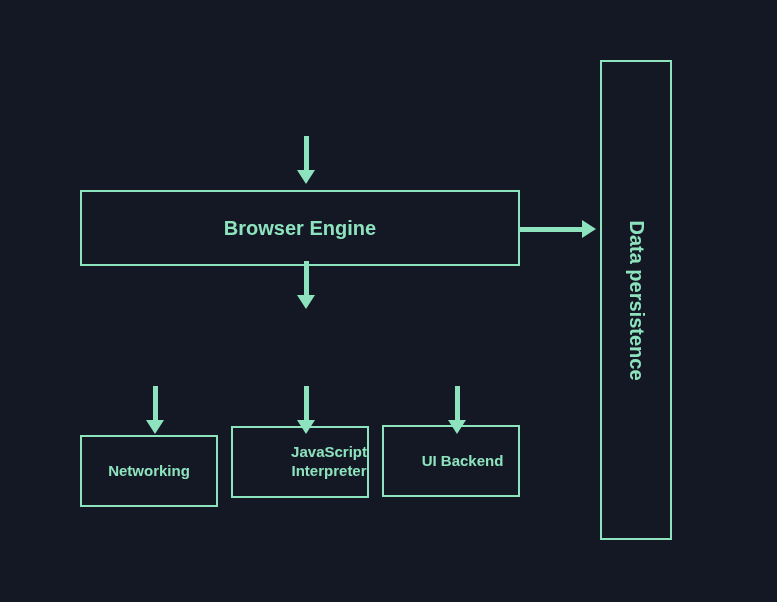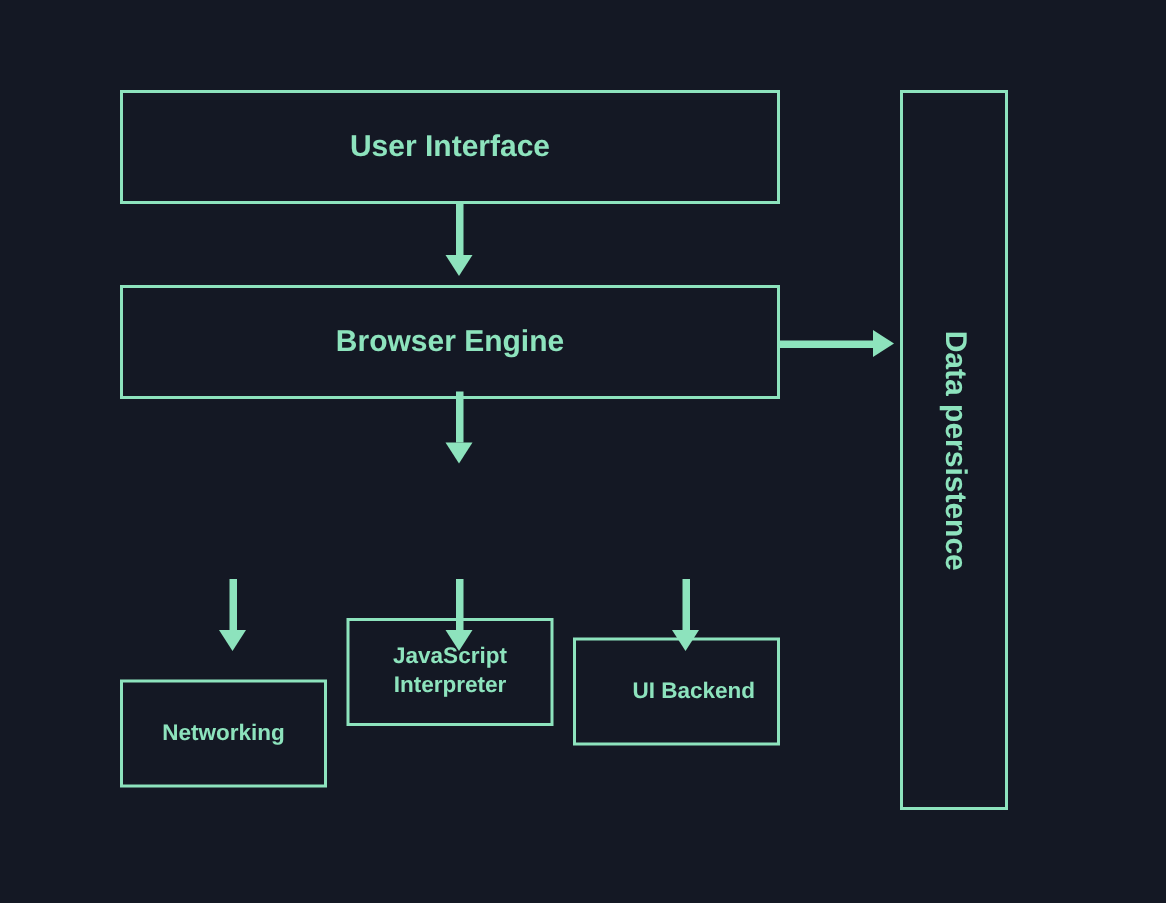--- a/index.html
+++ b/index.html
@@ -89,22 +89,22 @@
   #b3 { left: 80px;  top: 310px; }
 
   
   #a12 { left: 297px; top: 136px; }   
   #a12 .arrow-stem-v { height: 34px; }
 
   #a23 { left: 297px; top: 261px; }   
   #a23 .arrow-stem-v { height: 34px; }
 
   
-  #s1 { left: 80px;  top: 435px; margin-top: 18px; }
-  #s2 { left: 231px; top: 412px; }
+  #s1 { left: 80px;  top: 435px; }
+  #s2 { left: 231px; top: 426px; justify-content: flex-end; }
   #s3 { left: 382px; top: 425px; padding-left: 23px; }
 
   
   #a31 { left: 146px; top: 386px; }
   #a31 .arrow-stem-v { height: 34px; }
   #a32 { left: 297px; top: 386px; }
   #a32 .arrow-stem-v { height: 34px; }
   #a33 { left: 448px; top: 386px; }
   #a33 .arrow-stem-v { height: 34px; }
 
@@ -113,23 +113,20 @@
   #aH .arrow-stem-h { width: 62px; }
 
   
   #dp { left: 600px; top: 60px; }
 </style>
 </head>
 <body>
 
 <div class="diagram">
 
-  <div id="b1" class="box large">
-    <span>User Interface</span>
-  </div>
 
   <div id="a12" class="arrow-wrap">
     <div class="arrow-stem-v"></div>
       <div class="arrow-head-down"></div>
   </div>
 
   <div id="b2" class="box large">
     <span>Browser Engine</span>
   </div>
 

